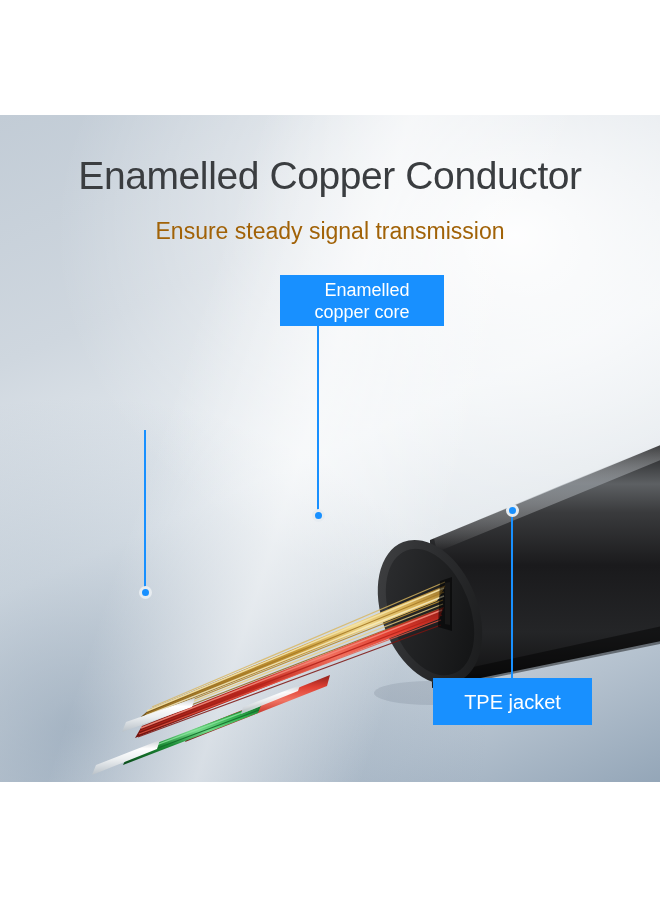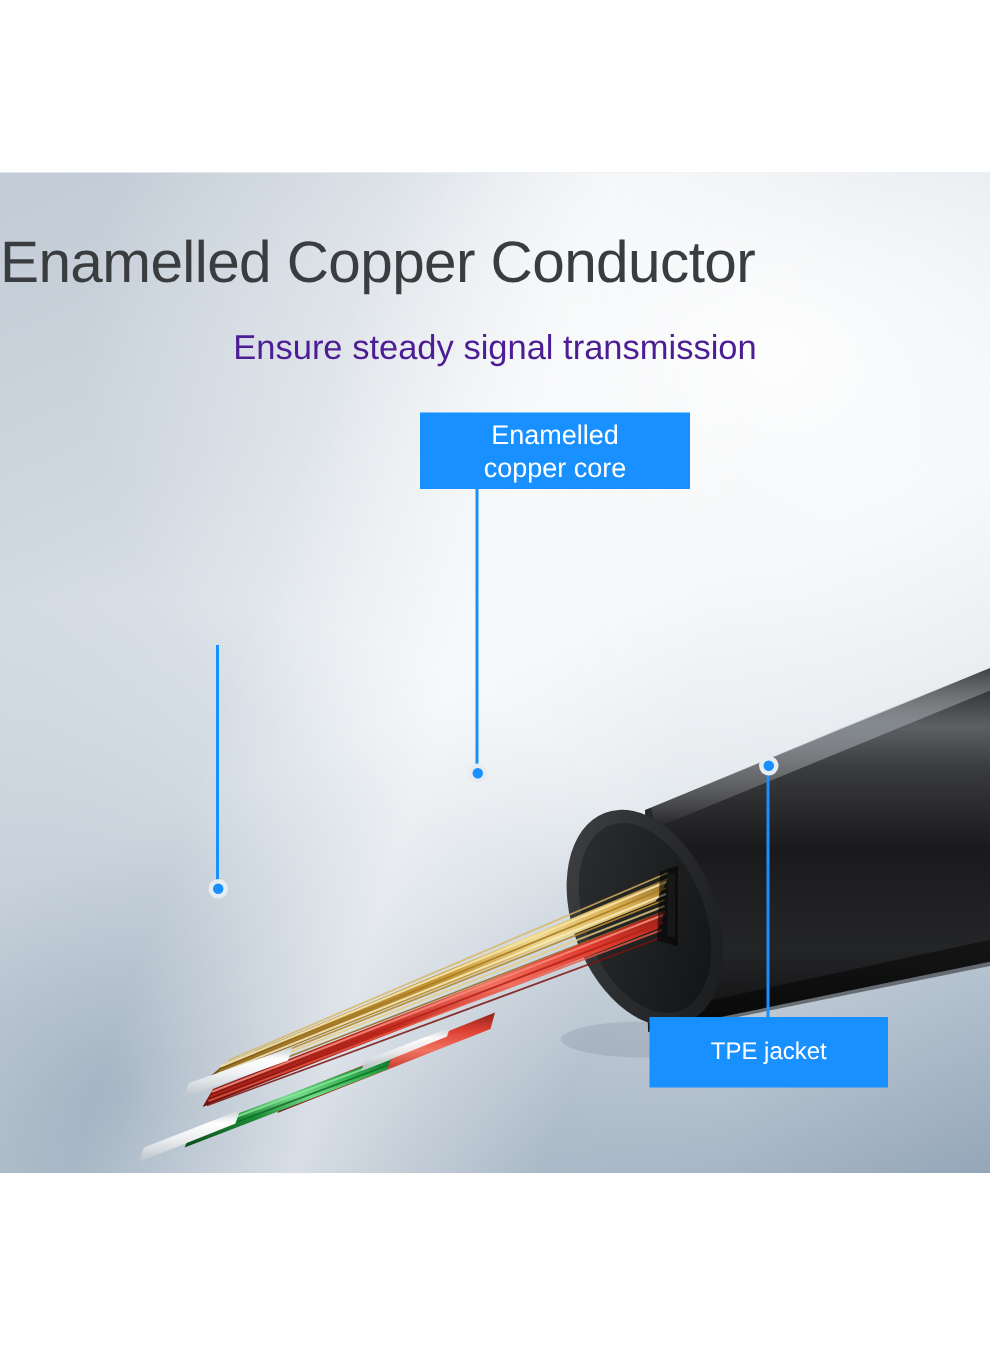--- a/index.html
+++ b/index.html
@@ -43,38 +43,38 @@
     background: linear-gradient(108deg, rgba(255,255,255,0.0) 30%, rgba(255,255,255,0.55) 47%, rgba(255,255,255,0.0) 66%);
     pointer-events: none;
   }
 
   
   #title {
     position: absolute;
     left: 0;
     top: 153px;
     width: 660px;
-    text-align: left;
+    text-align: center;
     font-size: 39px;
     line-height: 46px;
     font-weight: 400;
     letter-spacing: -0.4px;
     color: #3a3d40;
     white-space: nowrap;
   }
   #subtitle {
     position: absolute;
     left: 0;
     top: 216px;
     width: 660px;
     text-align: center;
     font-size: 23px;
     line-height: 30px;
     font-weight: 400;
-    color: #4c1d95;
+    color: #a16207;
     white-space: nowrap;
   }
 
   
   #art {
     position: absolute;
     left: 0;
     top: 115px;
     width: 660px;
     height: 667px;
@@ -89,39 +89,40 @@
     justify-content: center;
     background: #1890ff;
     color: #ffffff;
     text-align: center;
     font-weight: 400;
     white-space: pre-line;
   }
   #label-core {
     left: 280px;
     top: 275px;
-    width: 180px;
+    width: 164px;
     height: 51px;
     font-size: 18px;
     line-height: 22px;
+    text-align: right;
   }
   #label-nylon {
     left: 110px;
     top: 389px;
     width: 158px;
     height: 41px;
     font-size: 18px;
     line-height: 22px;
   }
   #label-tpe {
     left: 433px;
     top: 678px;
     width: 159px;
     height: 47px;
-    font-size: 16px;
+    font-size: 20px;
     line-height: 22px;
   }
 
   .leader { position: absolute; background: #1890ff; }
   #leader-core  { left: 317px; top: 326px; width: 2px; height: 190px; }
   #leader-nylon { left: 144px; top: 430px; width: 2px; height: 163px; }
   #leader-tpe   { left: 511px; top: 512px; width: 2px; height: 166px; }
 
   .leader-dot {
     position: absolute;

